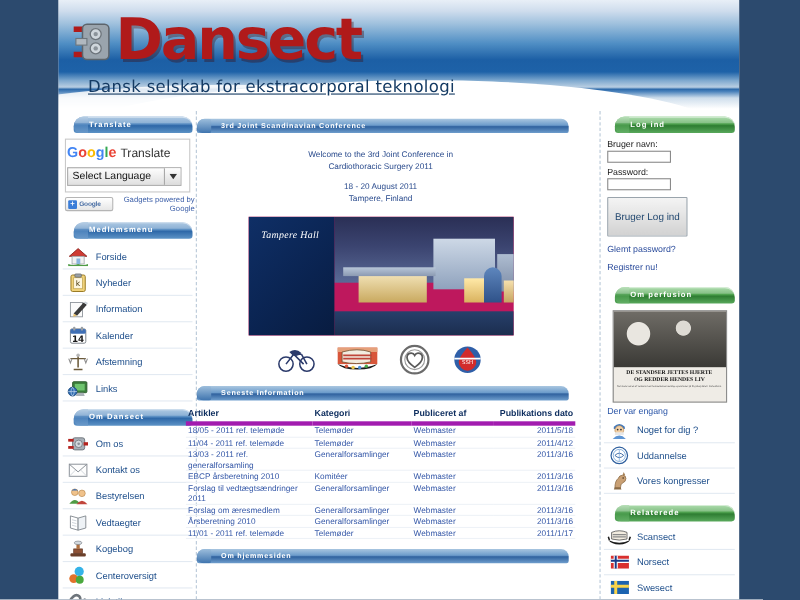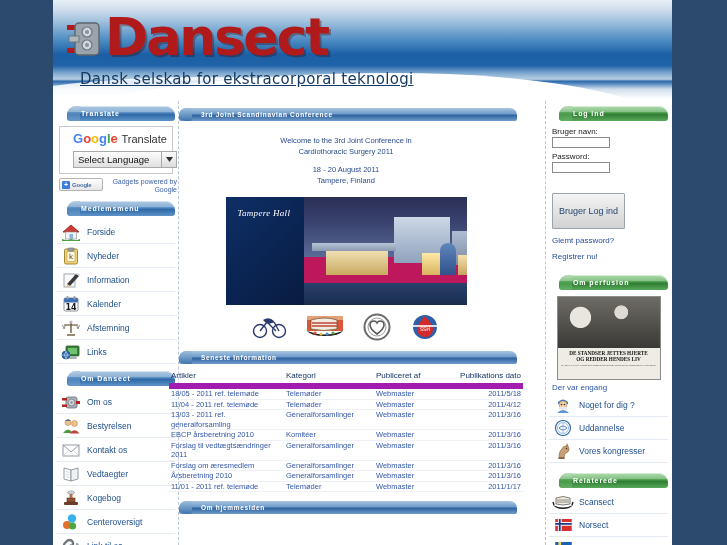--- a/index.html
+++ b/index.html
@@ -170,21 +170,21 @@
 
   
   #col-right .menu-item { height: 23px; }
   #col-right .menu-label { font-size: 8.5px; }
 
   
   #translate-box {
     margin: 5px 4px 0 6px;
     border: 1px solid #c9c9c9;
     background: #fff;
-    padding: 4px 5px 5px 13px;
+    padding: 4px 5px 5px 1px;
     width: 114px;
   }
   #gt-title { font-size: 13px; line-height: 15px; white-space: nowrap; }
   #gt-title .g1{color:#4285F4;font-weight:bold;}
   #gt-title .g2{color:#EA4335;font-weight:bold;}
   #gt-title .g3{color:#FBBC05;font-weight:bold;}
   #gt-title .g4{color:#4285F4;font-weight:bold;}
   #gt-title .g5{color:#34A853;font-weight:bold;}
   #gt-title .g6{color:#EA4335;font-weight:bold;}
   #gt-title .tw{color:#333; font-size:11px;}
@@ -304,24 +304,24 @@
   
   #news-table {
     margin: 5px 6px 0 6px;
     width: 354px;
     border-collapse: collapse;
     font-size: 7.5px;
   }
   #news-table th {
     text-align: left;
     color: #0d2d5e;
-    font-weight: normal;
+    font-weight: bold;
     font-size: 8px;
     padding: 2px 2px 3px 2px;
-    border-bottom: 6px solid #a21caf;
+    border-bottom: 4px solid #a21caf;
   }
   #news-table th.right { text-align: right; }
   #news-table td {
     color: #3558a8;
     padding: 0 2px;
     vertical-align: top;
     line-height: 9.5px;
     border-bottom: 1px solid #eef2f7;
   }
   #news-table td.right { text-align: right; color:#3558a8;}
@@ -332,21 +332,21 @@
   .logininput {
     width: 58px; height: 11px;
     border: 1px solid #8a8a8a;
     background: #fff;
     margin-bottom: 4px;
     display: block;
     font-size: 8px;
     padding: 0 2px;
   }
   .loginbtn {
-    margin-top: 16px;
+    margin-top: 2px;
     display: inline-block;
     padding: 12px 6px;
     font-size: 9px;
     color: #21476f;
     border: 1px solid #9aa4ac;
     background: linear-gradient(to bottom,#f4f4f4,#d2d2d2);
     border-radius: 1px;
     cursor: pointer;
   }
   .loginlink {
@@ -567,39 +567,39 @@
               <rect x="1" y="11.5" width="5" height="2.5" fill="#b4231f"></rect>
               <rect x="15" y="8" width="4" height="3" fill="#b4231f"></rect>
             </svg>
           </span>
           <span class="menu-label">Om os</span>
         </div>
 
         <div class="menu-item">
           <span class="menu-ico">
             <svg width="20" height="18" viewBox="0 0 20 18">
+              <rect x="2" y="4" width="16" height="11" fill="#fdfdfd" stroke="#8b9198" stroke-width=".9"></rect>
+              <path d="M2 4 L10 11 L18 4" fill="none" stroke="#8b9198" stroke-width=".9"></path>
+              <path d="M2 15 L8 9 M18 15 L12 9" fill="none" stroke="#c4cbd2" stroke-width=".7"></path>
+            </svg>
+          </span>
+          <span class="menu-label">Kontakt os</span>
+        </div>
+
+        <div class="menu-item">
+          <span class="menu-ico">
+            <svg width="20" height="18" viewBox="0 0 20 18">
               <circle cx="7" cy="5.5" r="3" fill="#f0c28b" stroke="#b98a4f" stroke-width=".6"></circle>
               <path d="M2 16 q5 -7 10 0 z" fill="#4f9b45"></path>
               <circle cx="13.5" cy="6.5" r="3" fill="#f0c28b" stroke="#b98a4f" stroke-width=".6"></circle>
               <path d="M8.5 16.5 q5 -6.5 10 0 z" fill="#c1453c"></path>
               <path d="M4 4 q3 -3 6 0 z" fill="#3b6fb5"></path>
             </svg>
           </span>
           <span class="menu-label">Bestyrelsen</span>
-        </div>
-
-        <div class="menu-item">
-          <span class="menu-ico">
-            <svg width="20" height="18" viewBox="0 0 20 18">
-              <rect x="2" y="4" width="16" height="11" fill="#fdfdfd" stroke="#8b9198" stroke-width=".9"></rect>
-              <path d="M2 4 L10 11 L18 4" fill="none" stroke="#8b9198" stroke-width=".9"></path>
-              <path d="M2 15 L8 9 M18 15 L12 9" fill="none" stroke="#c4cbd2" stroke-width=".7"></path>
-            </svg>
-          </span>
-          <span class="menu-label">Kontakt os</span>
         </div>
 
         <div class="menu-item">
           <span class="menu-ico">
             <svg width="20" height="18" viewBox="0 0 20 18">
               <path d="M3 3 L10 5 L10 16 L3 14 Z" fill="#ffffff" stroke="#7d848b" stroke-width=".8"></path>
               <path d="M17 3 L10 5 L10 16 L17 14 Z" fill="#eef2f6" stroke="#7d848b" stroke-width=".8"></path>
               <path d="M4.5 6.5 L8.5 7.5 M4.5 9 L8.5 10 M4.5 11.5 L8.5 12.5" stroke="#b6bec6" stroke-width=".6"></path>
             </svg>
           </span>

